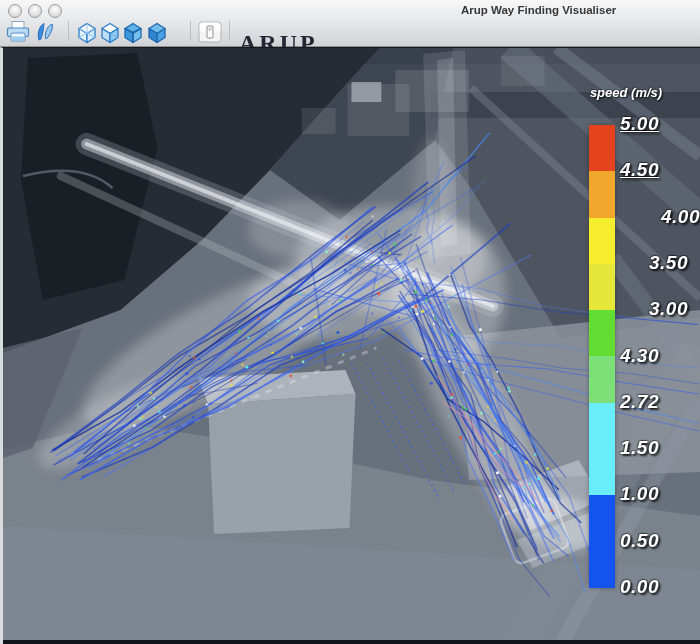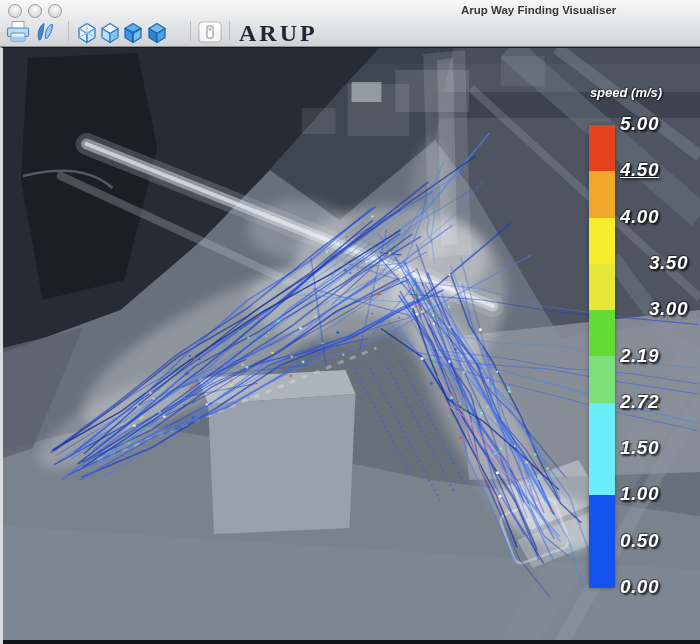--- a/index.html
+++ b/index.html
@@ -11,21 +11,21 @@
           border-bottom:1px solid #8f8f8f;}
   #chrome:after{content:"";position:absolute;left:0;bottom:-2px;width:700px;height:1px;background:#1b1e23;}
   #traffic{position:absolute;left:8px;top:4px;display:flex;gap:6px;}
   .tl{width:12px;height:12px;border-radius:50%;border:1px solid #9a9a9a;
       background:radial-gradient(circle at 50% 35%,#fdfdfd,#cbcbcb);}
   #window-title{position:absolute;left:461px;top:4px;font-size:11.5px;font-weight:bold;color:#383838;white-space:nowrap;}
   #toolbar{position:absolute;left:0;top:18px;width:700px;height:28px;}
   .tbtn{position:absolute;top:1px;width:26px;height:26px;display:flex;align-items:center;justify-content:center;
         border-radius:4px;cursor:default;}
   .sep{position:absolute;top:3px;width:1px;height:20px;background:#bdbdbd;}
-  #arup-logo{position:absolute;left:239px;top:2px;font-family:"Liberation Serif",serif;font-size:24px;
+  #arup-logo{position:absolute;left:239px;top:12px;font-family:"Liberation Serif",serif;font-size:24px;
              font-weight:600;letter-spacing:3px;color:#232634;}
   
   #viewport{position:absolute;left:0;top:47px;width:700px;height:597px;box-sizing:border-box;
             border-top:1px solid #16181c;border-left:3px solid #d9dcdf;background:#68707b;overflow:hidden;}
   #scene{position:absolute;left:0;top:0;}
   .blur{filter:blur(6px);}
   
   #legend{position:absolute;left:16px;top:0;width:697px;height:432px;pointer-events:none;}
   #legend-title{position:absolute;left:542px;top:37px;width:130px;text-align:center;
                 font-size:13px;font-weight:bold;font-style:italic;color:#fff;
@@ -423,26 +423,26 @@
           <div class="seg" style="height: 10%; background: rgb(228, 67, 30);"></div>
           <div class="seg" style="height: 10%; background: rgb(241, 167, 43);"></div>
           <div class="seg" style="height: 10%; background: rgb(246, 238, 45);"></div>
           <div class="seg" style="height: 10%; background: rgb(231, 231, 58);"></div>
           <div class="seg" style="height: 10%; background: rgb(98, 220, 51);"></div>
           <div class="seg" style="height: 10%; background: rgb(124, 223, 120);"></div>
           <div class="seg" style="height: 20%; background: rgb(105, 237, 251);"></div>
           <div class="seg" style="height: 20%; background: rgb(19, 83, 238);"></div>
         </div>
       <div id="legend-ticks">
-          <span class="tick" style="top: 65px;">5.00</span>
+          <span class="tick" style="top: 65px; text-decoration: underline;">5.00</span>
           <span class="tick" style="top: 111.3px; text-decoration: underline;">4.50</span>
-          <span class="tick" style="top: 157.6px;">4.00</span>
+          <span class="tick" style="top: 157.6px; text-align: right;">4.00</span>
           <span class="tick" style="top: 203.9px; margin-left: 29px;">3.50</span>
           <span class="tick" style="top: 250.2px; margin-left: 29px;">3.00</span>
-          <span class="tick" style="top: 296.5px;">2.19</span>
+          <span class="tick" style="top: 296.5px;">4.30</span>
           <span class="tick" style="top: 342.8px;">2.72</span>
           <span class="tick" style="top: 389.1px;">1.50</span>
           <span class="tick" style="top: 435.4px;">1.00</span>
           <span class="tick" style="top: 481.7px;">0.50</span>
           <span class="tick" style="top: 528px;">0.00</span>
         </div>
     </div>
   </div>
 </div>
 

